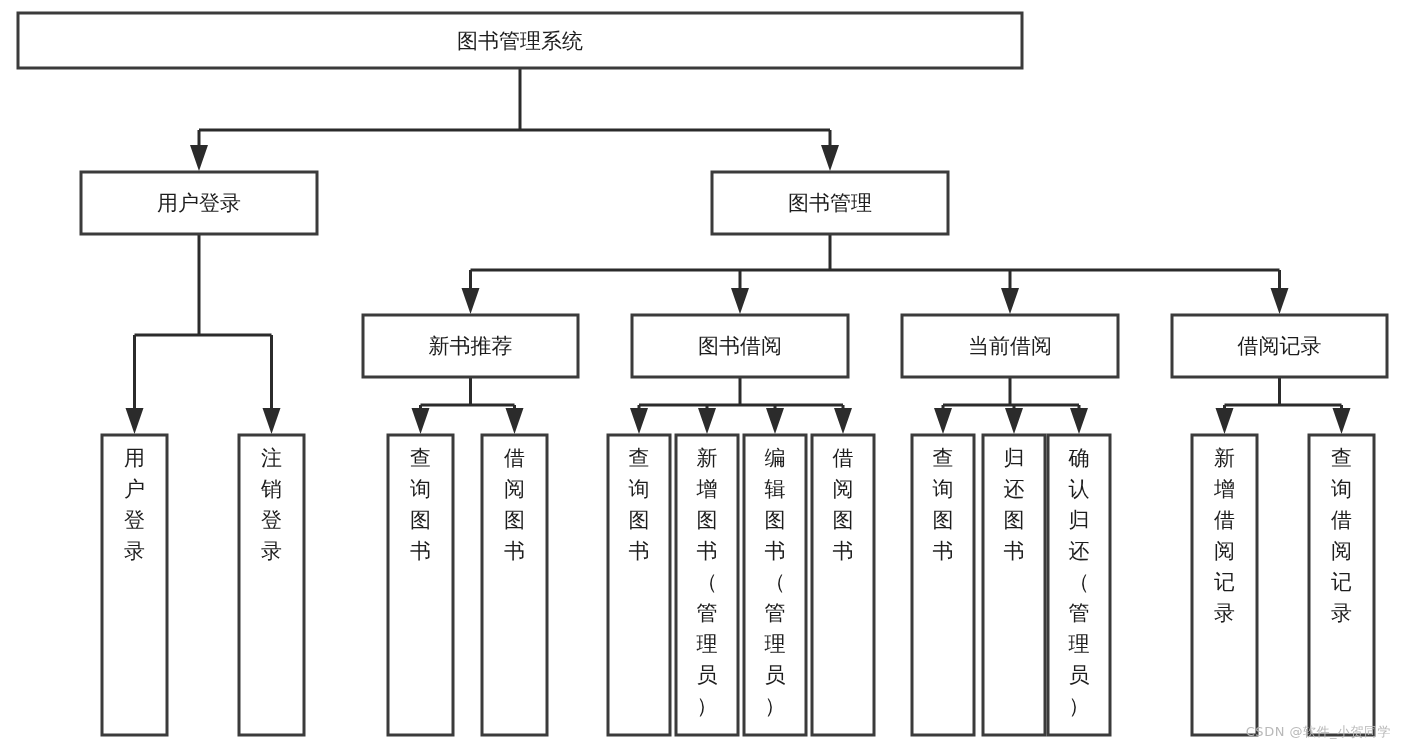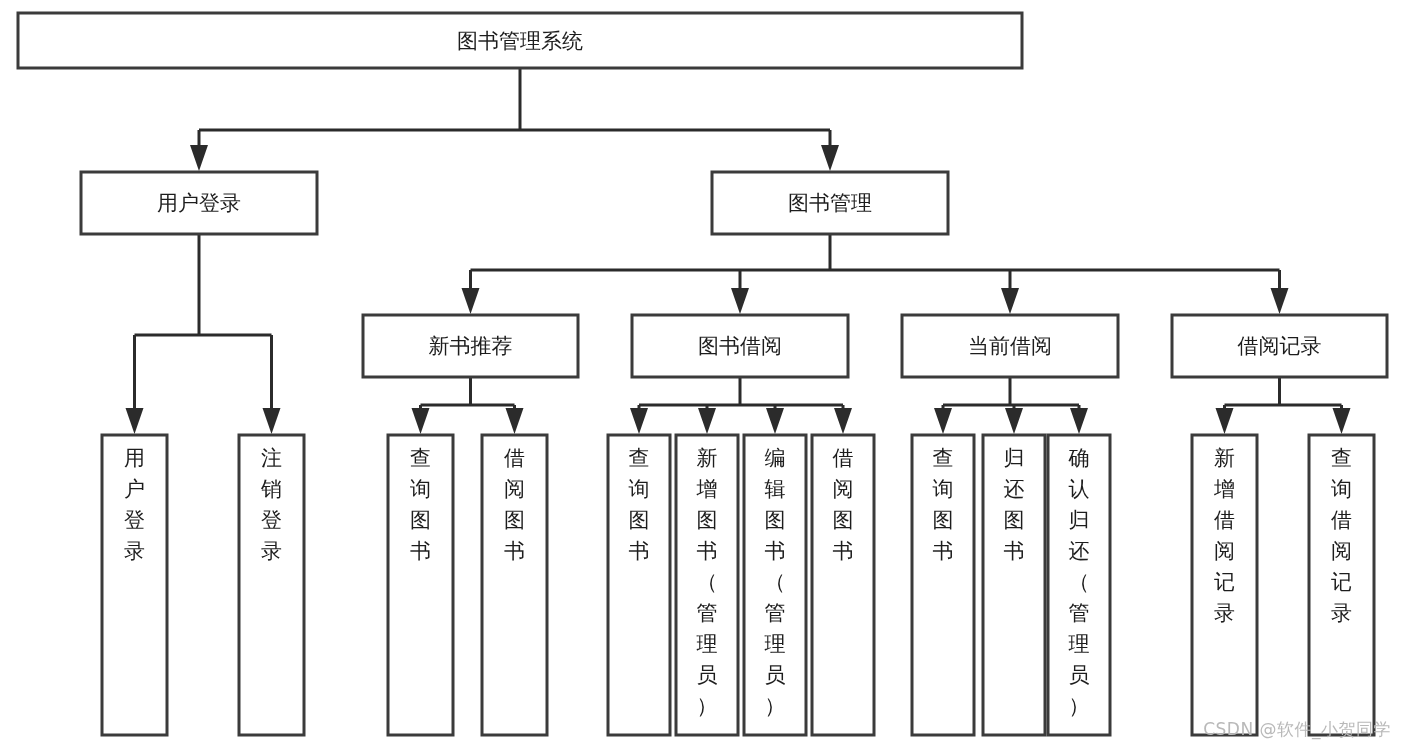--- a/index.html
+++ b/index.html
@@ -58,21 +58,21 @@
     font-family: "DejaVu Sans", "Liberation Sans", sans-serif;
     font-size: 21px;
     fill: #1d1d1d;
     text-anchor: middle;
   }
   .watermark {
     position: absolute;
     right: 14px;
     bottom: 6px;
     font-family: "DejaVu Sans", "Liberation Sans", sans-serif;
-    font-size: 17px;
+    font-size: 13px;
     color: #b9b9b9;
     letter-spacing: 0.5px;
     white-space: nowrap;
     user-select: none;
   }
 </style>
 </head>
 <body>
 
 <div id="diagram-root">

